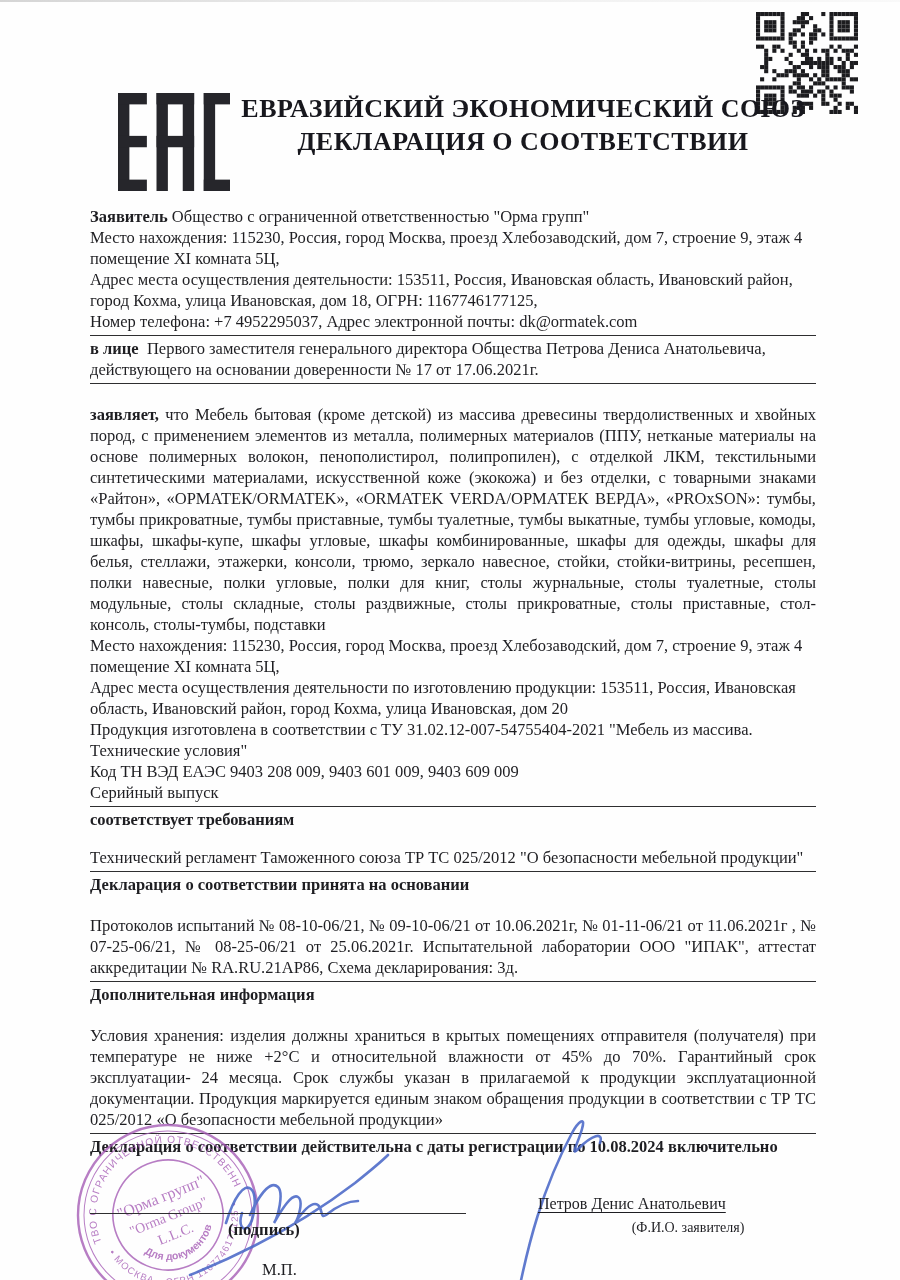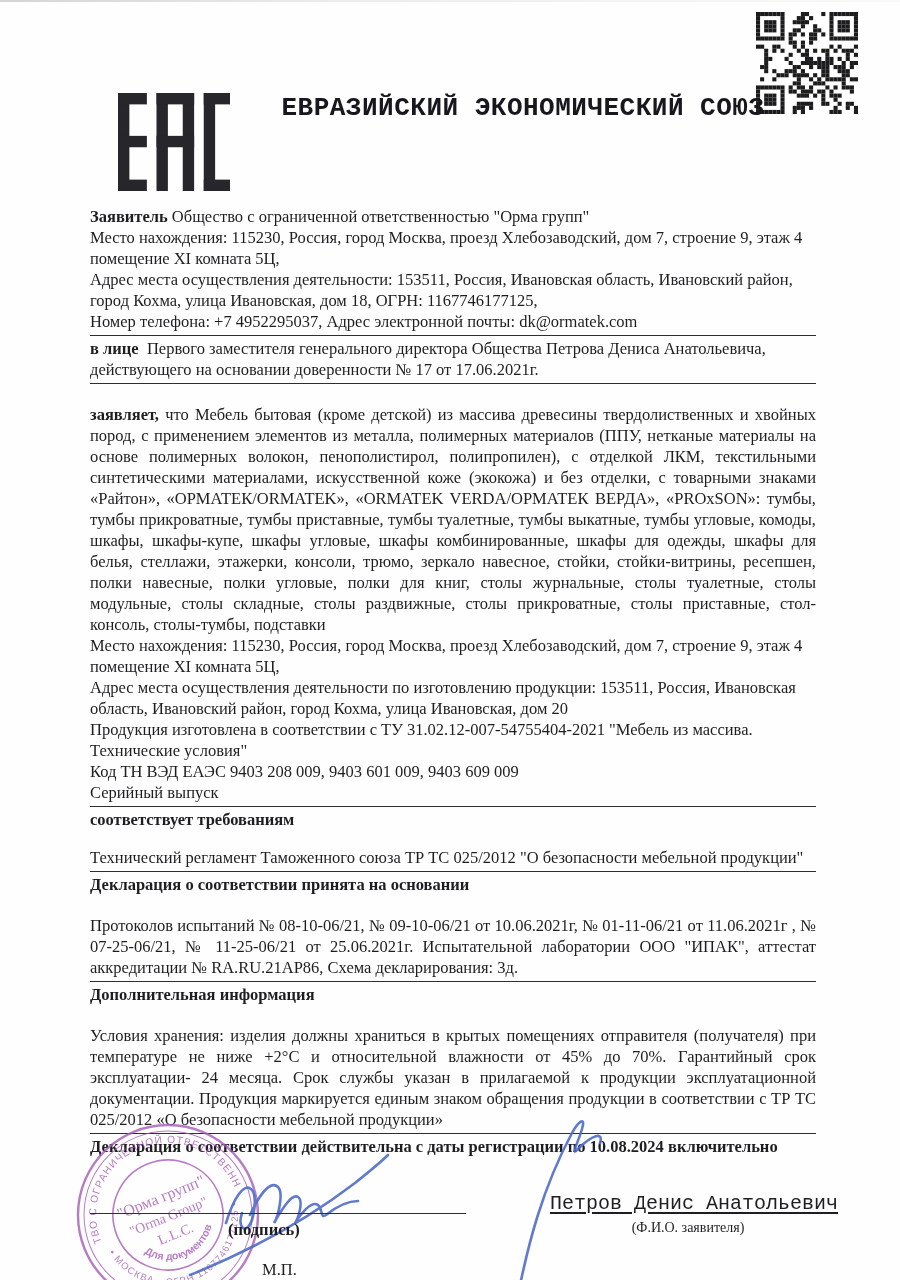--- a/index.html
+++ b/index.html
@@ -8,40 +8,40 @@
     width:900px;height:1280px;
     background:#fefefe;
     font-family:"Liberation Serif","DejaVu Serif",serif;
     color:#1e1e22;
     overflow:hidden;
     box-sizing:border-box;
   }
   .scan-edge{position:absolute;top:0;left:0;width:100%;height:2px;background:linear-gradient(90deg,#b9b9b9,#e2e2e2 40%,#f5f5f5);opacity:.6;}
   .content{position:absolute;left:90px;top:0;width:726px;}
   
-  .header{display:flex;align-items:flex-start;margin-top:90px;font-family:Liberation Mono, monospace;}
+  .header{display:flex;align-items:flex-start;margin-top:90px;}
   .eac-logo{flex:0 0 auto;margin-left:28px;}
   .titles{flex:1;text-align:center;padding-top:2px;}
   .title{font-weight:bold;font-size:26px;line-height:33px;color:#17171d;letter-spacing:.5px;}
   
   .qr{position:absolute;left:756px;top:12px;width:102px;height:102px;}
   .qr rect{fill:#1c1c1f;}
   
   .body-text{margin-top:12px;font-size:16.5px;line-height:21px;}
   p{margin:0;}
   .jst{text-align:justify;margin-top:20px;}
   b,.b{font-weight:bold;}
   hr.rule{border:none;border-top:1.6px solid #2e2e30;margin:3px 0 2px 0;}
   .sp{margin-top:17px;}
   
   .sig-block{position:relative;height:132px;margin-top:6px;}
   .sig-line{position:absolute;left:0;top:50px;width:376px;border-bottom:1.5px solid #2e2e30;}
   .sig-caption{position:absolute;left:138px;top:56px;font-size:16.5px;font-weight:bold;}
   .mp{position:absolute;left:172px;top:96px;font-size:16.5px;}
-  .fio-name{position:absolute;left:448px;top:30px;width:300px;text-align:right;font-size:20px;text-decoration:underline;text-underline-offset:3px;font-family:Liberation Mono, monospace;}
+  .fio-name{position:absolute;left:448px;top:30px;width:300px;text-align:left;font-size:16px;text-decoration:underline;text-underline-offset:3px;}
   .fio-caption{position:absolute;left:448px;top:54px;width:300px;text-align:center;font-size:14px;}
   .stamp-svg{position:absolute;left:-28px;top:-46px;pointer-events:none;}
   .sig-strokes{position:absolute;left:40px;top:-58px;pointer-events:none;}
   
   .reg{margin-top:16px;font-size:16.8px;line-height:23px;font-weight:bold;}
 </style>
 </head>
 <body>
 
 <div class="page">
@@ -345,20 +345,21 @@
             <rect x="74" y="0" width="13" height="112"></rect>
             <rect x="44" y="0" width="43" height="13"></rect>
             <rect x="44" y="49" width="43" height="13"></rect>
           <rect x="98" y="0" width="13" height="112"></rect>
             <rect x="98" y="0" width="30" height="13"></rect>
             <rect x="98" y="99" width="30" height="13"></rect>
         </g>
       </svg>
       <div class="titles">
         <div class="title">ЕВРАЗИЙСКИЙ ЭКОНОМИЧЕСКИЙ СОЮЗ</div>
+        <div class="title">ДЕКЛАРАЦИЯ О СООТВЕТСТВИИ</div>
       </div>
     </div>
 
     <div class="body-text">
 
       <p><b>Заявитель</b> <span>Общество с ограниченной ответственностью "Орма групп"</span></p>
       <p>Место нахождения: 115230, Россия, город Москва, проезд Хлебозаводский, дом 7, строение 9, этаж 4 помещение XI комната 5Ц,</p>
       <p>Адрес места осуществления деятельности: 153511, Россия, Ивановская область, Ивановский район, город Кохма, улица Ивановская, дом 18, ОГРН: 1167746177125,</p>
       <p>Номер телефона: +7 4952295037, Адрес электронной почты: dk@ormatek.com</p>
 
@@ -377,21 +378,21 @@
       <p>Серийный выпуск</p>
 
       <hr class="rule">
 
       <p class="b">соответствует требованиям</p>
       <p class="sp">Технический регламент Таможенного союза ТР ТС 025/2012 "О безопасности мебельной продукции"</p>
 
       <hr class="rule">
 
       <p class="b">Декларация о соответствии принята на основании</p>
-      <p class="jst">Протоколов испытаний № 08-10-06/21, № 09-10-06/21 от 10.06.2021г, № 01-11-06/21 от 11.06.2021г , № 07-25-06/21, № 11-25-06/21 от 25.06.2021г. Испытательной лаборатории ООО "ИПАК", аттестат аккредитации № RA.RU.21АР86, Схема декларирования: 3д.</p>
+      <p class="jst">Протоколов испытаний № 08-10-06/21, № 09-10-06/21 от 10.06.2021г, № 01-11-06/21 от 11.06.2021г , № 07-25-06/21, № 08-25-06/21 от 25.06.2021г. Испытательной лаборатории ООО "ИПАК", аттестат аккредитации № RA.RU.21АР86, Схема декларирования: 3д.</p>
 
       <hr class="rule">
 
       <p class="b">Дополнительная информация</p>
       <p class="jst">Условия хранения: изделия должны храниться в крытых помещениях отправителя (получателя) при температуре не ниже +2°С и относительной влажности от 45% до 70%. Гарантийный срок эксплуатации- 24 месяца. Срок службы указан в прилагаемой к продукции эксплуатационной документации. Продукция маркируется единым знаком обращения продукции в соответствии с ТР ТС 025/2012 «О безопасности мебельной продукции»</p>
 
       <hr class="rule">
 
       <p class="b">Декларация о соответствии действительна с даты регистрации по  10.08.2024 включительно</p>
 

